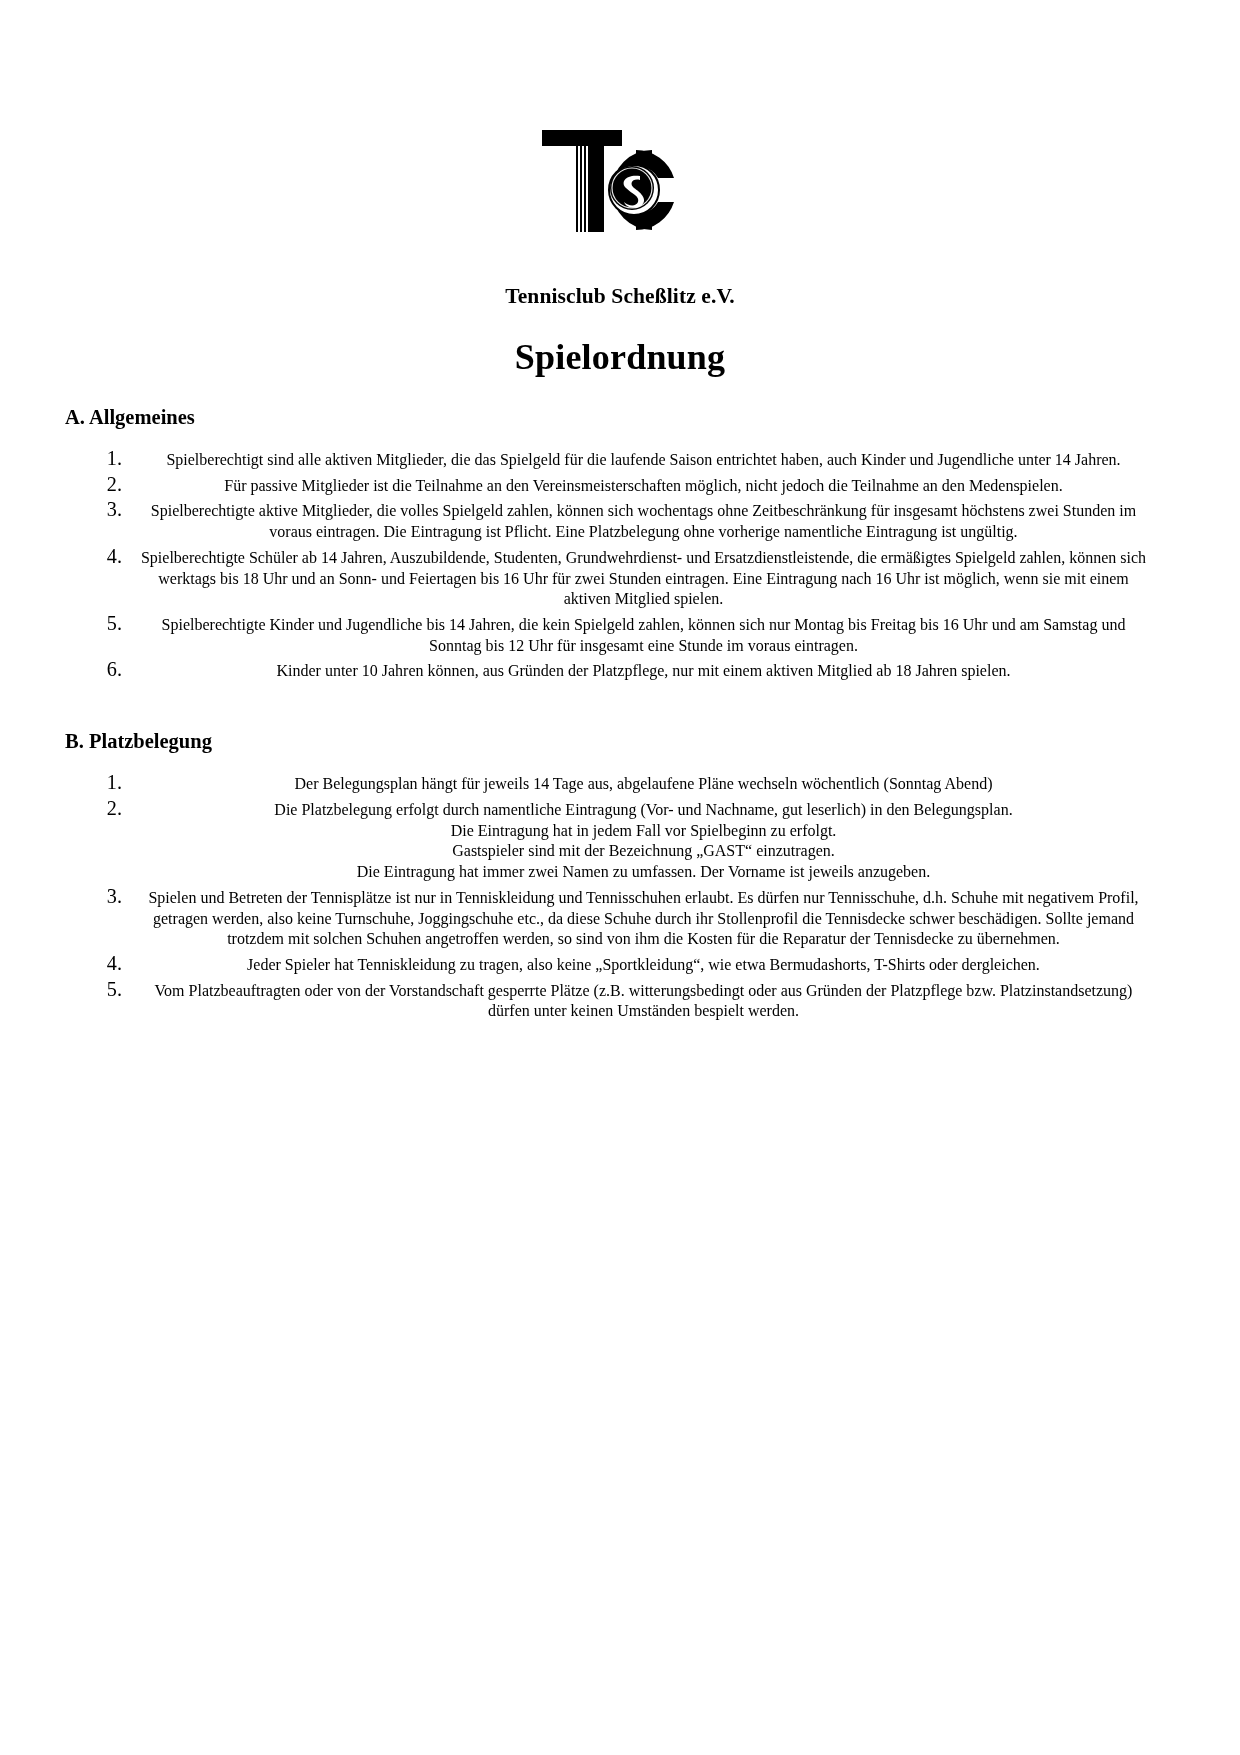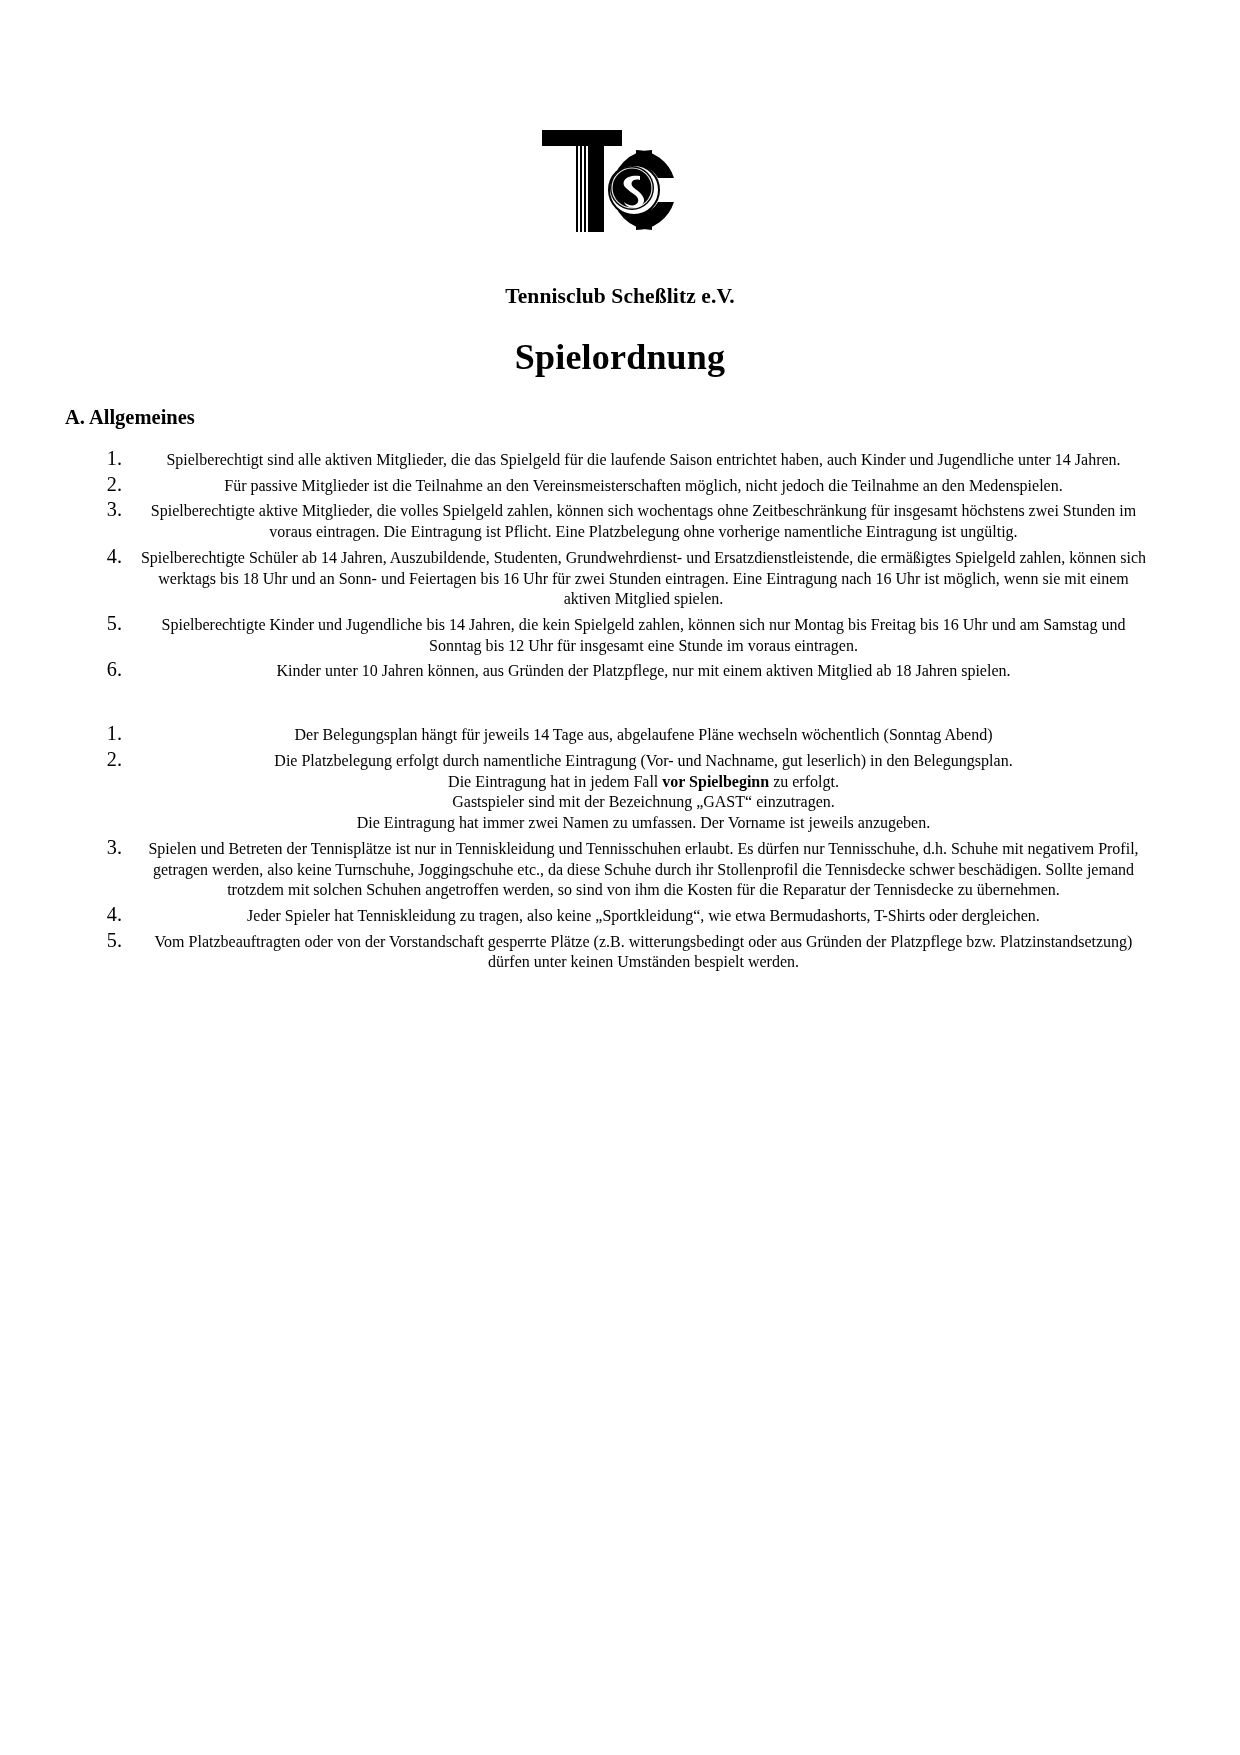--- a/index.html
+++ b/index.html
@@ -67,21 +67,21 @@
     padding-left: 12px;
     text-align: center;
   }
   ol.rules > li::marker {
     font-size: 20.2px;
   }
   .sub-line {
     display: block;
   }
   .bold {
-    font-weight: bold;
+    font-weight: normal;
   }
   .spacer-b {
     height: 22px;
   }
 </style>
 </head>
 <body>
 
 <div class="page">
 
@@ -119,20 +119,21 @@
       <li><span>Spielberechtigt sind alle aktiven Mitglieder, die das Spielgeld für die laufende Saison entrichtet haben, auch Kinder und Jugendliche unter 14 Jahren.</span></li>
       <li><span>Für passive Mitglieder ist die Teilnahme an den Vereinsmeisterschaften möglich, nicht jedoch die Teilnahme an den Medenspielen.</span></li>
       <li><span>Spielberechtigte aktive Mitglieder, die volles Spielgeld zahlen, können sich wochentags ohne Zeitbeschränkung für insgesamt höchstens zwei Stunden im voraus eintragen. Die Eintragung ist Pflicht. Eine Platzbelegung ohne vorherige namentliche Eintragung ist ungültig.</span></li>
       <li><span>Spielberechtigte Schüler ab 14 Jahren, Auszubildende, Studenten, Grundwehrdienst- und Ersatzdienstleistende, die ermäßigtes Spielgeld zahlen, können sich werktags bis 18 Uhr und an Sonn- und Feiertagen bis 16 Uhr für zwei Stunden eintragen. Eine Eintragung nach 16 Uhr ist möglich, wenn sie mit einem aktiven Mitglied spielen.</span></li>
       <li><span>Spielberechtigte Kinder und Jugendliche bis 14 Jahren, die kein Spielgeld zahlen, können sich nur Montag bis Freitag bis 16 Uhr und am Samstag und Sonntag bis 12 Uhr für insgesamt eine Stunde im voraus eintragen.</span></li>
       <li><span>Kinder unter 10 Jahren können, aus Gründen der Platzpflege, nur mit einem aktiven Mitglied ab 18 Jahren spielen.</span></li>
     </ol>
 
     <div class="spacer-b"></div>
 
+    <div class="section-heading">B. Platzbelegung</div>
     <ol class="rules">
       <li><span>Der Belegungsplan hängt für jeweils 14 Tage aus, abgelaufene Pläne wechseln wöchentlich (Sonntag Abend)</span></li>
       <li>
         <span>Die Platzbelegung erfolgt durch namentliche Eintragung (Vor- und Nachname, gut leserlich) in den Belegungsplan.</span>
         <span class="sub-line"><span>Die Eintragung hat in jedem Fall </span><span class="bold">vor Spielbeginn</span><span> zu erfolgt.</span></span>
         <span class="sub-line">Gastspieler sind mit der Bezeichnung „GAST“ einzutragen.</span>
         <span class="sub-line">Die Eintragung hat immer zwei Namen zu umfassen. Der Vorname ist jeweils anzugeben.</span>
       </li>
       <li><span>Spielen und Betreten der Tennisplätze ist nur in Tenniskleidung und Tennisschuhen erlaubt. Es dürfen nur Tennisschuhe, d.h. Schuhe mit negativem Profil, getragen werden, also keine Turnschuhe, Joggingschuhe etc., da diese Schuhe durch ihr Stollenprofil die Tennisdecke schwer beschädigen. Sollte jemand trotzdem mit solchen Schuhen angetroffen werden, so sind von ihm die Kosten für die Reparatur der Tennisdecke zu übernehmen.</span></li>
       <li><span>Jeder Spieler hat Tenniskleidung  zu tragen, also keine „Sportkleidung“, wie etwa Bermudashorts, T-Shirts oder dergleichen.</span></li>

